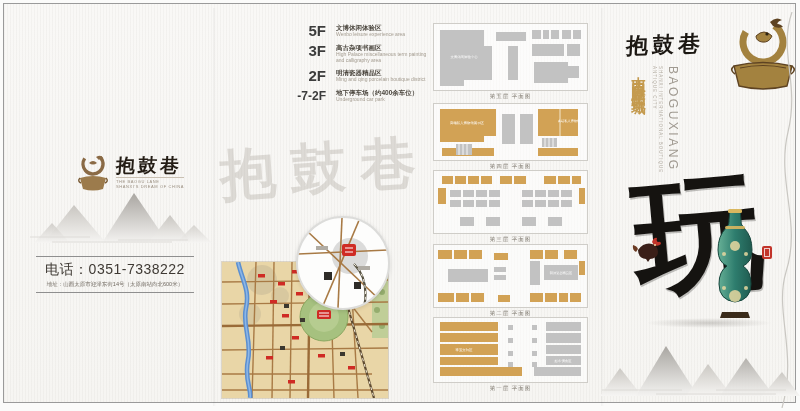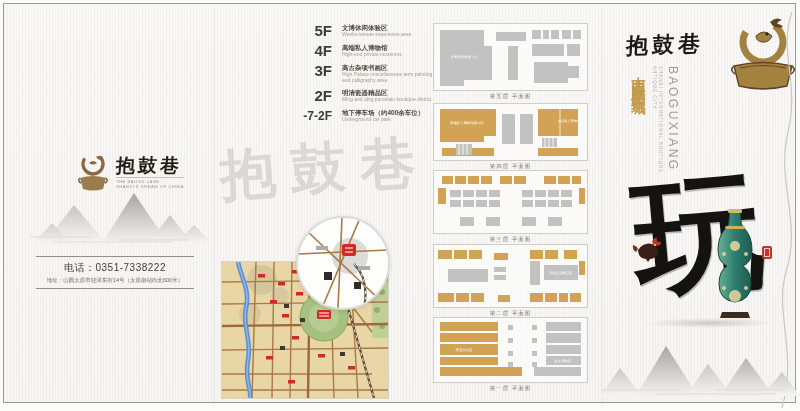--- a/index.html
+++ b/index.html
@@ -17,25 +17,25 @@
   
   .logo-wrap{position:absolute;left:72px;top:143px;width:130px;height:50px;display:flex;align-items:center;}
   .logo-texts{margin-left:6px;}
   .logo-zh{font-family:"DejaVu Serif",serif;font-weight:bold;font-size:19px;color:#241d15;
            letter-spacing:3px;transform:skewX(-4deg);line-height:20px;}
   .logo-en{font-size:4px;color:#9a8f80;letter-spacing:.6px;border-top:1px solid #c9c0b2;
            margin-top:2px;padding-top:1px;line-height:5px;white-space:nowrap;}
   .mountains-left{position:absolute;left:18px;top:183px;width:195px;height:58px;}
   .contact{position:absolute;left:32px;top:252px;width:158px;text-align:center;}
   .contact .rule{height:1px;background:#8f8f8f;}
-  .contact .phone{font-size:10px;color:#3f3a34;letter-spacing:.5px;margin:4px 0 2px;}
+  .contact .phone{font-size:14px;color:#3f3a34;letter-spacing:.5px;margin:4px 0 2px;}
   .contact .addr{font-size:5.5px;color:#6e675e;margin-bottom:4px;}
 
   
-  .directory{position:absolute;left:286px;top:20px;width:150px;}
+  .directory{position:absolute;left:280px;top:20px;width:150px;}
   .floor-row{display:flex;margin-bottom:6px;}
   .floor-lvl{width:52px;text-align:right;padding-right:10px;font-weight:bold;color:#3c3c3c;
              font-size:15px;line-height:14px;flex:none;}
   .floor-lvl.small{font-size:12px;}
   .floor-txt{width:98px;}
   .floor-zh{font-size:6.5px;font-weight:bold;color:#4c473f;line-height:7px;}
   .floor-en{font-size:5px;color:#a39b8f;line-height:5.5px;margin-top:1px;}
 
   .watermark{position:absolute;left:216px;top:128px;width:200px;height:80px;
              font-family:"DejaVu Serif",serif;font-weight:bold;font-size:56px;letter-spacing:14px;
@@ -129,27 +129,20 @@
     <div class="addr">地址：山西太原市迎泽东街14号（太原南站向北600米）</div>
     <div class="rule"></div>
   </div>
 
   <div class="directory">
     <div class="floor-row">
       <div class="floor-lvl">5F</div>
       <div class="floor-txt">
             <div class="floor-zh">文博休闲体验区</div>
       <div class="floor-en">Wenbo leisure experience area</div>
-          </div>
-    </div>
-    <div class="floor-row">
-      <div class="floor-lvl">4F</div>
-      <div class="floor-txt">
-            <div class="floor-zh">高端私人博物馆</div>
-      <div class="floor-en">High-end private museums</div>
           </div>
     </div>
     <div class="floor-row">
       <div class="floor-lvl">3F</div>
       <div class="floor-txt">
             <div class="floor-zh">高古杂项书画区</div>
       <div class="floor-en">High Palace miscellaneous term painting and calligraphy area</div>
           </div>
     </div>
     <div class="floor-row">

